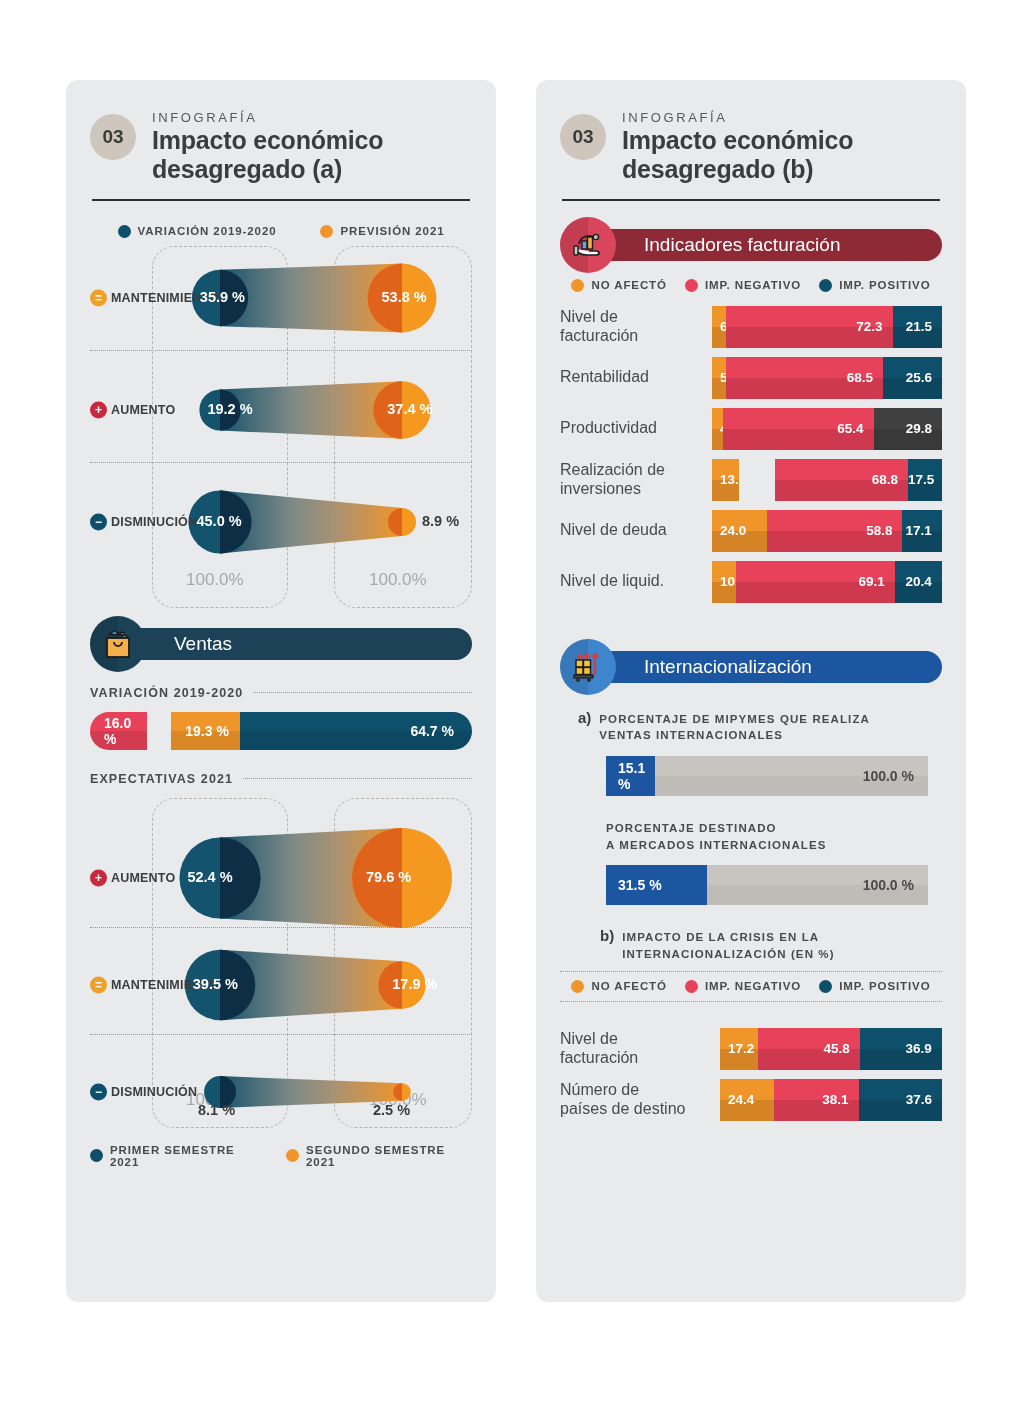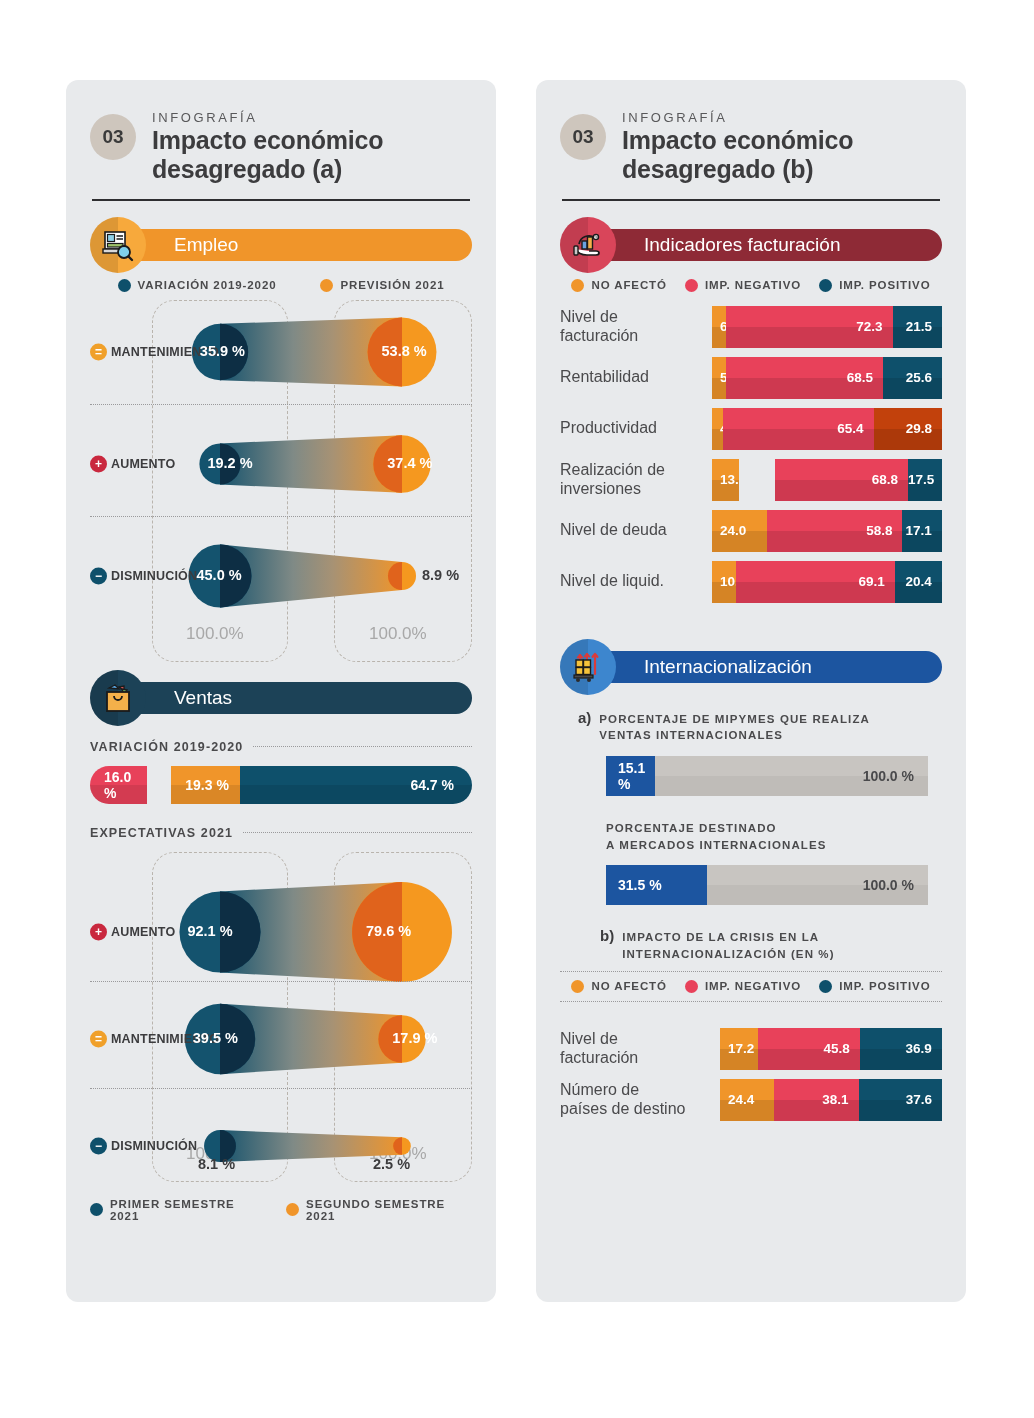--- a/index.html
+++ b/index.html
@@ -192,38 +192,20 @@
       <div class="ptitles">
         <div class="kicker">INFOGRAFÍA</div>
         <div class="ptitle">
           <div>Impacto económico</div>
           <div>desagregado (a)</div>
         </div>
       </div>
     </div>
     <div class="rule"></div>
 
-    <div class="banner">
-      <div class="banner-bar" id="empleo-bar" style="background: rgb(240, 149, 42);">
-        <span>Empleo</span>
-      </div>
-      <div class="banner-circle" id="empleo-circle" style="background: rgb(247, 169, 60);">
-        <div class="half"></div>
-        <svg width="34" height="34" viewBox="0 0 34 34">
-          <rect x="4" y="4" width="20" height="17" fill="#fff" stroke="#1b1b1b" stroke-width="1.6"></rect>
-          <rect x="6.5" y="6.5" width="7" height="7" fill="#8fd1e8" stroke="#1b1b1b" stroke-width="1.2"></rect>
-          <line x1="15.5" y1="8" x2="22" y2="8" stroke="#1b1b1b" stroke-width="1.3"></line>
-          <line x1="15.5" y1="11" x2="22" y2="11" stroke="#1b1b1b" stroke-width="1.3"></line>
-          <rect x="6.5" y="15.5" width="15.5" height="3.5" fill="#9fc46a" stroke="#1b1b1b" stroke-width="1.2"></rect>
-          <rect x="2" y="21" width="17" height="4" fill="#d8d8d8" stroke="#1b1b1b" stroke-width="1.4"></rect>
-          <circle cx="23" cy="24" r="6" fill="#7fd0ea" stroke="#1b1b1b" stroke-width="1.8"></circle>
-          <line x1="27.5" y1="28.5" x2="31" y2="32" stroke="#1b1b1b" stroke-width="2.4" stroke-linecap="round"></line>
-        </svg>
-      </div>
-    </div>
 
     <div class="legend left-legend">
       <div class="legend-item">
         <span class="dot" id="emp-leg-dot-0" style="background: rgb(14, 80, 107);"></span>
         <span class="legend-label">VARIACIÓN 2019-2020</span>
       </div>
       <div class="legend-item">
         <span class="dot" id="emp-leg-dot-1" style="background: rgb(240, 149, 42);"></span>
         <span class="legend-label">PREVISIÓN 2021</span>
       </div>
@@ -371,21 +353,21 @@
           <path d="M 130 278.06212059275134 L 312 285.14562255152856 L 312 302.85437744847144 L 130 309.93787940724866 Z" fill="url(#ventas-funnel-g2)"></path>
           <circle cx="130" cy="294" r="15.937879407248634" fill="#14536E"></circle>
           <path d="M 130 278.06212059275134 A 15.937879407248634 15.937879407248634 0 0 1 130 309.93787940724866 Z" fill="#0D2E44"></path>
           <circle cx="312" cy="294" r="8.854377448471462" fill="#F5981F"></circle>
           <path d="M 312 285.14562255152856 A 8.854377448471462 8.854377448471462 0 0 0 312 302.85437744847144 Z" fill="#E0631C"></path>
         </svg>
         <div class="cat" style="top: 80px;">
           <span class="cat-icon" style="background:#C9283E">+</span>
        <span class="cat-label">AUMENTO</span>
         </div>
-        <div class="vlabel" style="left: 97.4628px; top: 71px;">92.1 %</div>
+        <div class="vlabel" style="left: 97.4628px; top: 71px;">52.4 %</div>
         <div class="vlabel" style="left: 276.037px; top: 71px;">79.6 %</div>
         <div class="frow-sep" style="position: absolute; left: 0px; right: 0px; top: 129.5px;"></div>
         <div class="cat" style="top: 187px;">
           <span class="cat-icon" style="background:#F0A02A">=</span>
        <span class="cat-label">MANTENIMIENTO</span>
         </div>
         <div class="vlabel" style="left: 102.805px; top: 178px;">39.5 %</div>
         <div class="vlabel" style="left: 302.307px; top: 178px;">17.9 %</div>
         <div class="frow-sep" style="position: absolute; left: 0px; right: 0px; top: 236.5px;"></div>
         <div class="cat" style="top: 294px;">
@@ -494,21 +476,21 @@
           <div class="ind-name" style="flex-basis: 152px; width: 152px;"><span>Productividad</span></div>
           <div class="ind-bar">
             <div class="seg s0" style="width: 4.9%; background: rgb(240, 149, 42);">
               <div class="shade"></div>
               <span class="v">4.9</span>
             </div>
             <div class="seg s1" style="width: 65.4%; background: rgb(232, 65, 90);">
               <div class="shade"></div>
               <span class="v">65.4</span>
             </div>
-            <div class="seg s2" style="width: 29.8%; background: #c2410c;">
+            <div class="seg s2" style="width: 29.8%; background: #404040;">
               <div class="shade"></div>
               <span class="v">29.8</span>
             </div>
           </div>
         </div>
         <div class="ind-row">
           <div class="ind-name" style="flex-basis: 152px; width: 152px;"><span>Realización de</span><br><span>inversiones</span></div>
           <div class="ind-bar">
             <div class="seg s0" style="width: 13.8%; background: rgb(240, 149, 42);">
               <div class="shade"></div>

